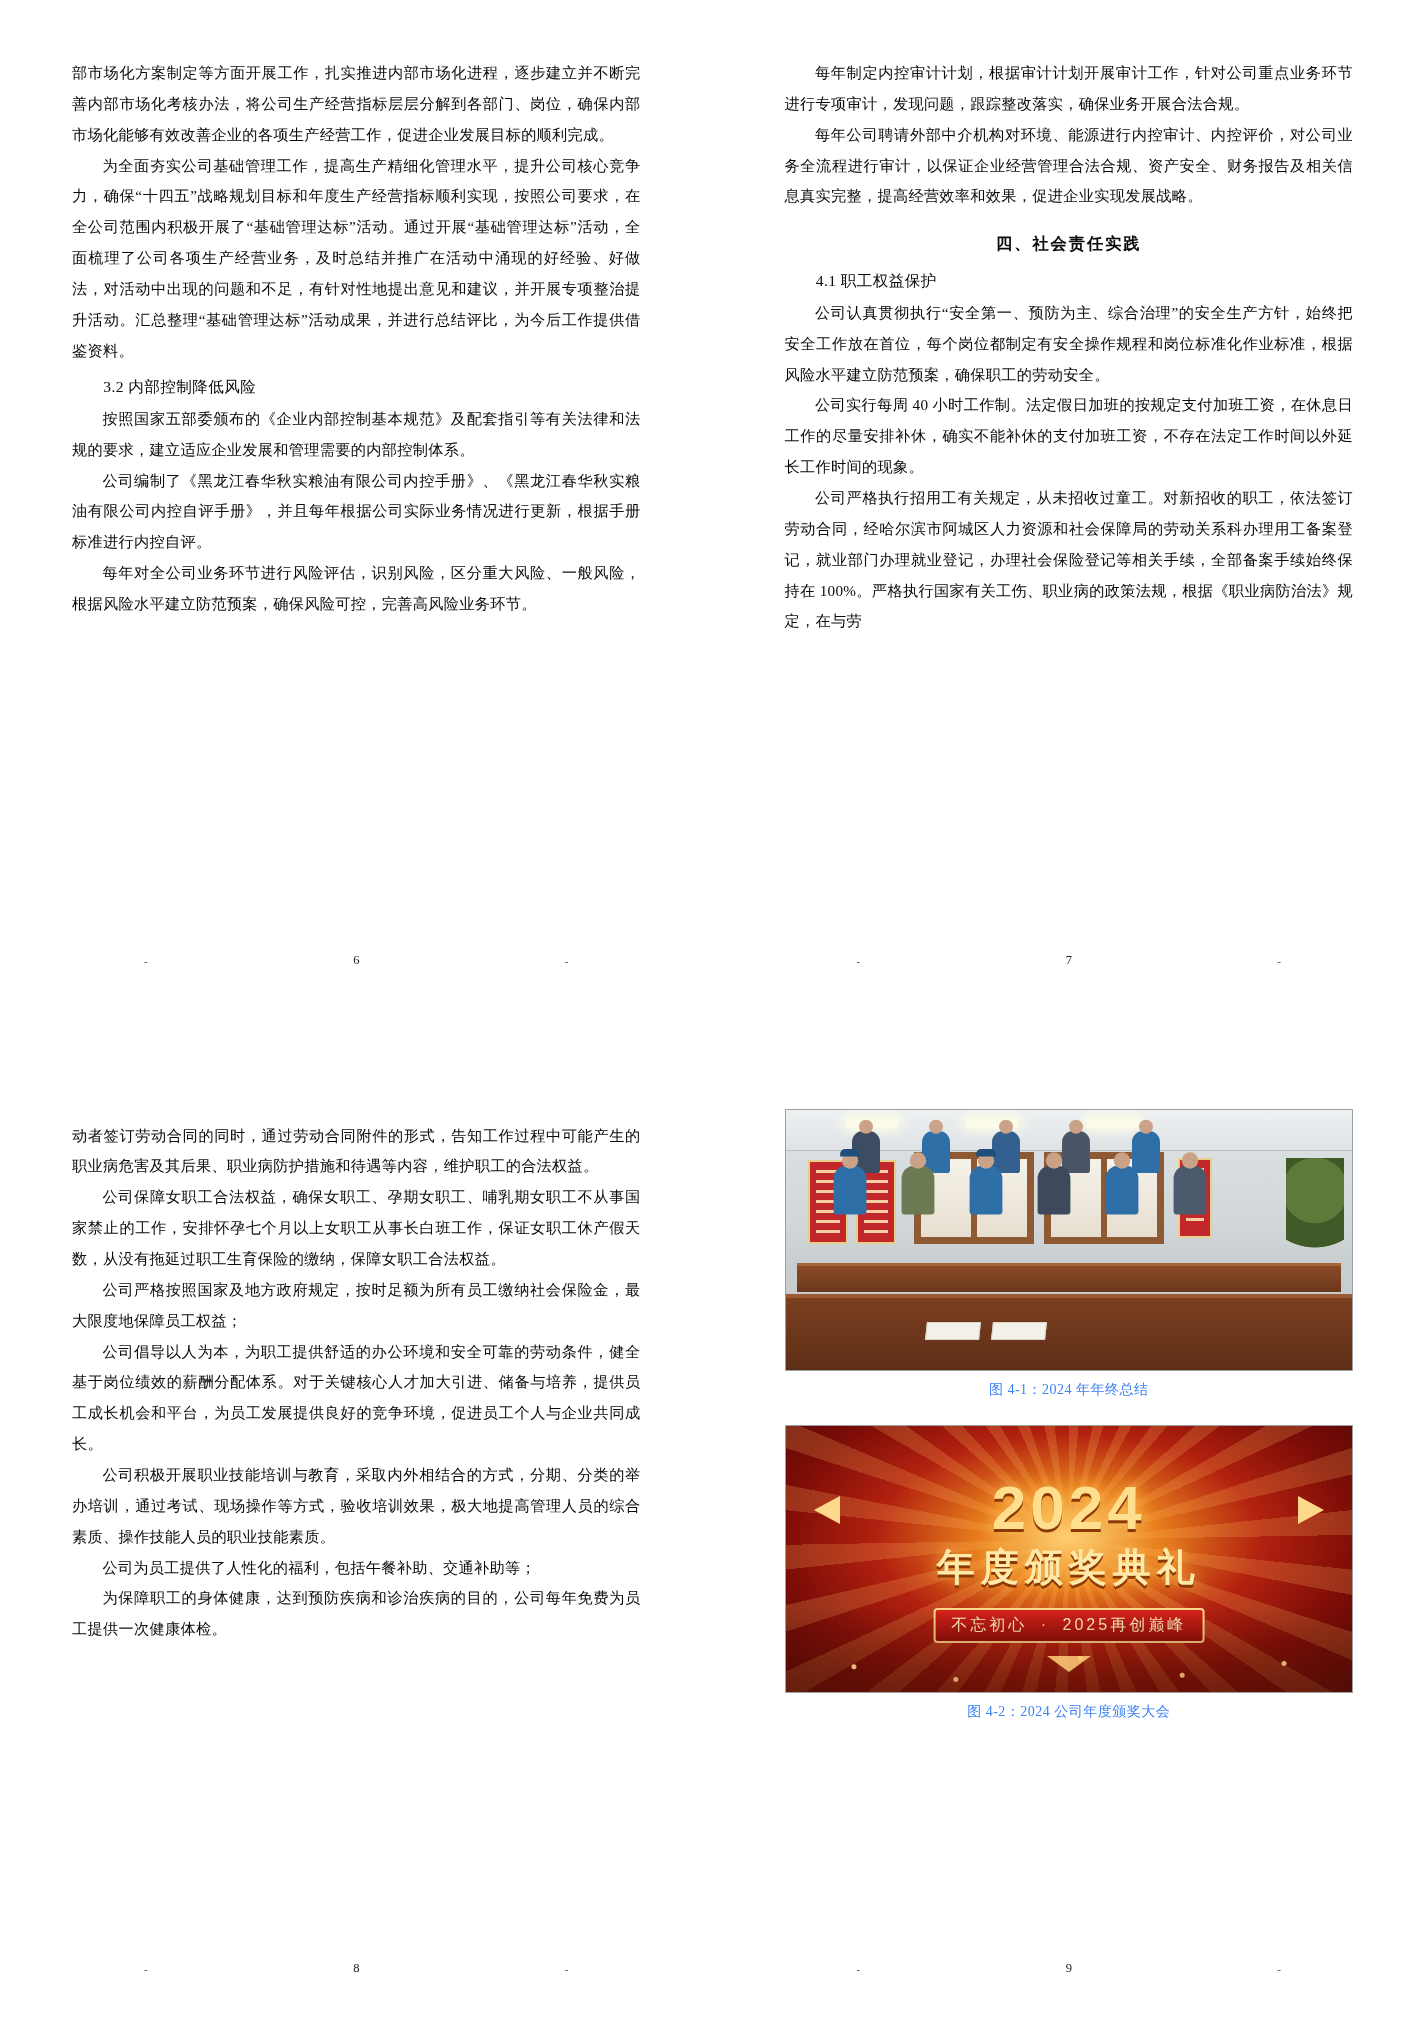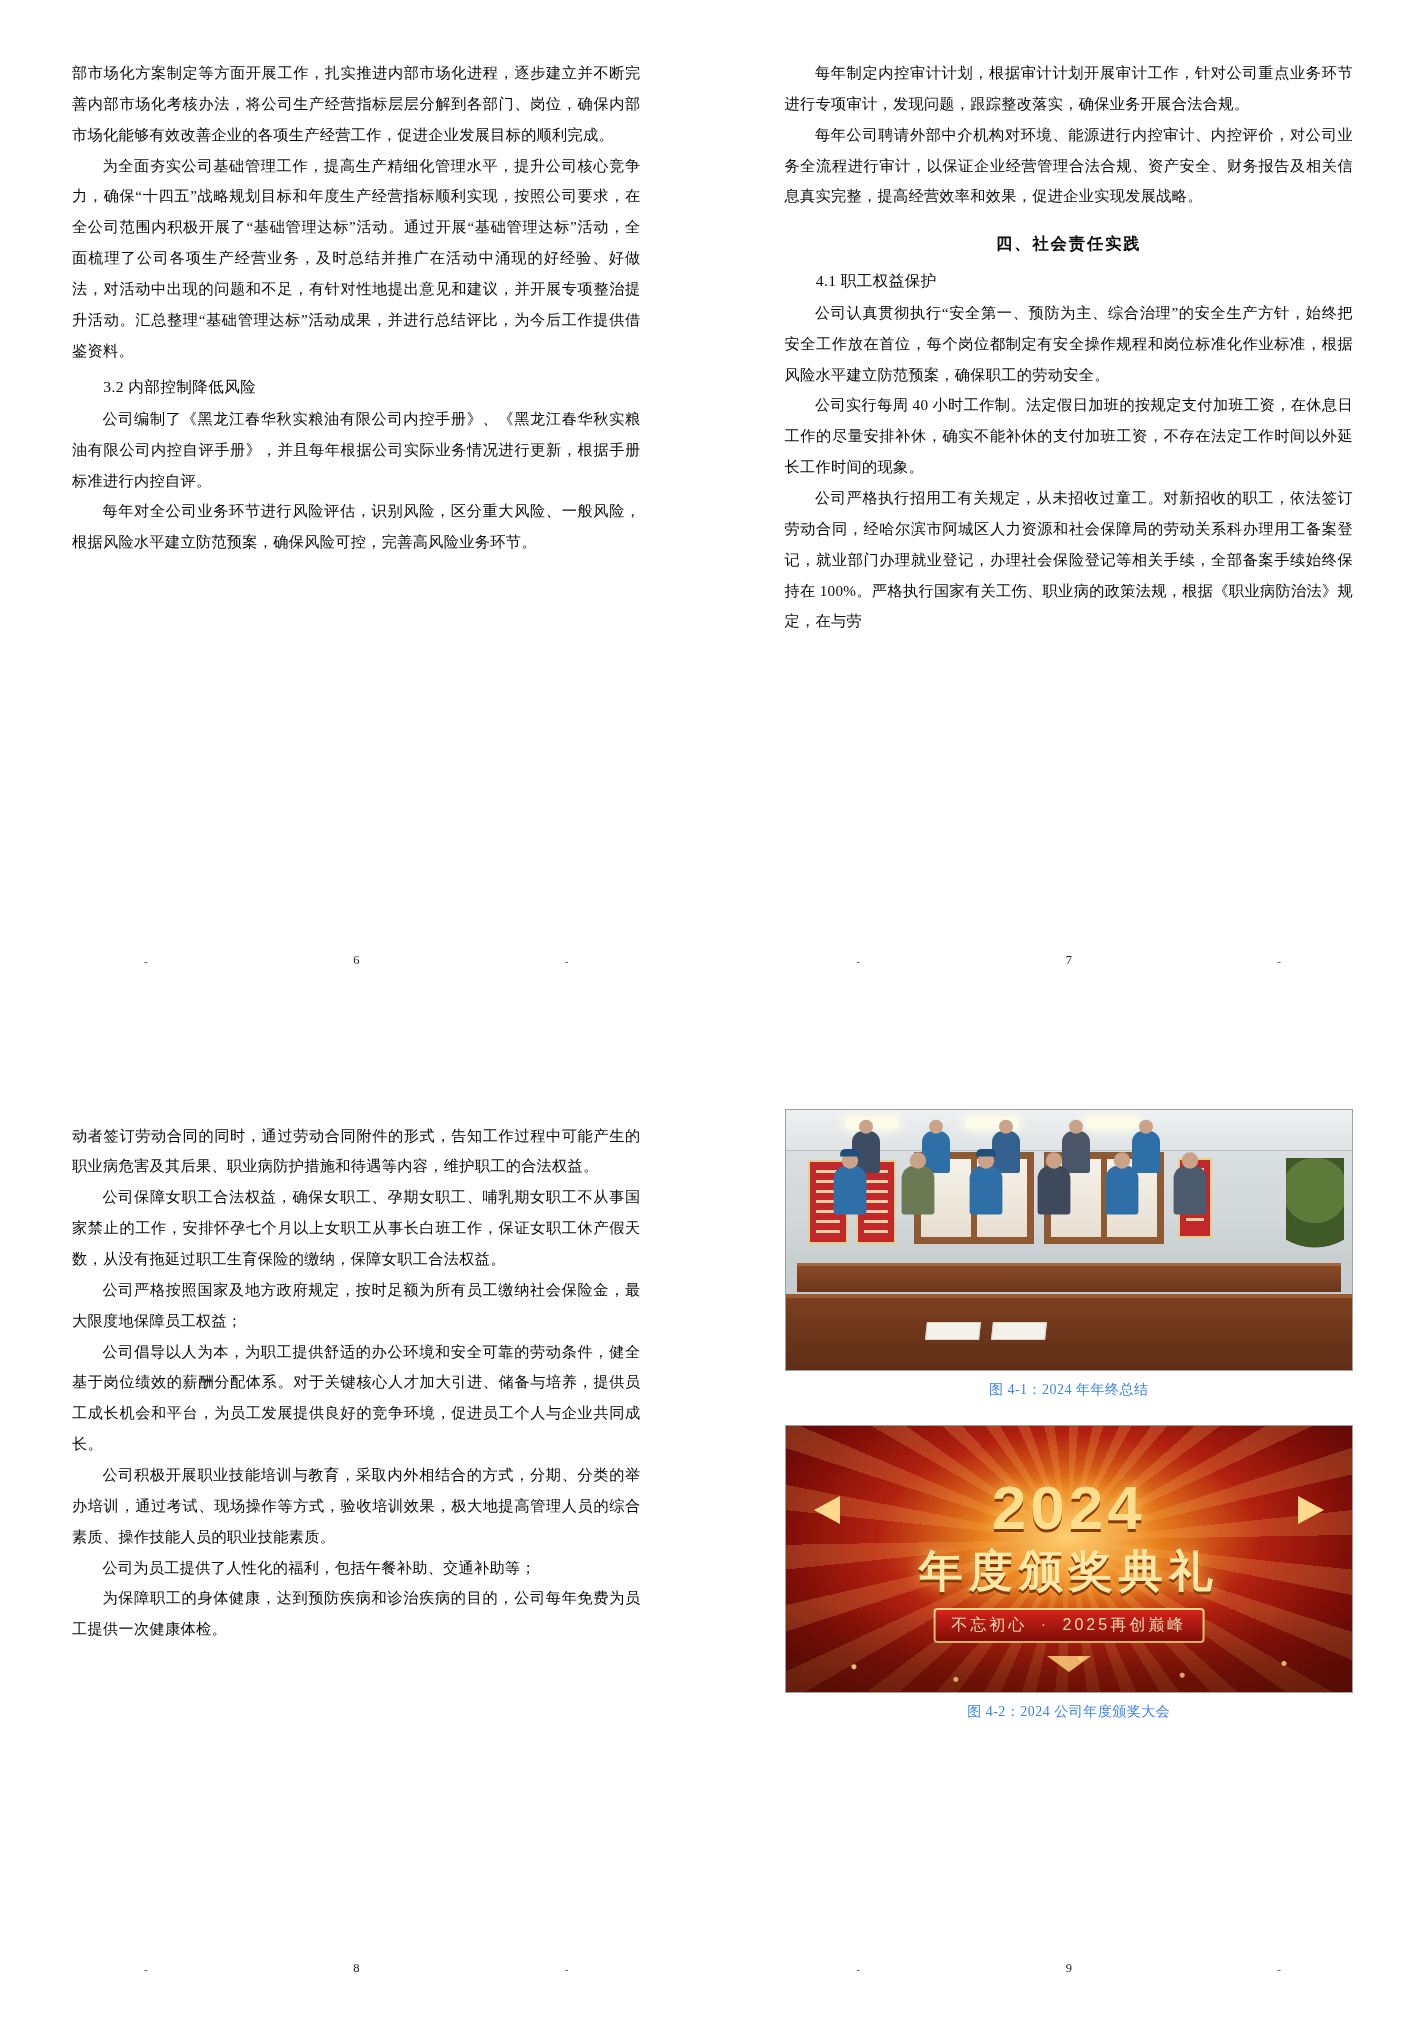--- a/index.html
+++ b/index.html
@@ -230,21 +230,21 @@
     letter-spacing: 4px;
     color: #ffdf8e;
     text-shadow: 0 3px 0 #8b3a06, 0 0 18px rgba(255,200,90,.9);
   }
   .poster-title {
     position: absolute;
     left: 0; right: 0; top: 116px;
     text-align: center;
     font-family: "Liberation Sans", sans-serif;
     font-weight: bold;
-    font-size: 44px;
+    font-size: 38px;
     letter-spacing: 6px;
     color: #ffe9a8;
     text-shadow: 0 3px 0 #8b3a06, 0 0 16px rgba(255,190,80,.9);
   }
   .poster-ribbon {
     position: absolute;
     left: 50%; top: 182px;
     transform: translateX(-50%);
     background: linear-gradient(#d9241b, #8e0d08);
     border: 2px solid #ffd98b;
@@ -291,20 +291,21 @@
 <body>
 
 <div class="pages">
 
   <div class="page">
     <div class="page-inner">
       <div class="col-text">
         <p class="noindent">部市场化方案制定等方面开展工作，扎实推进内部市场化进程，逐步建立并不断完善内部市场化考核办法，将公司生产经营指标层层分解到各部门、岗位，确保内部市场化能够有效改善企业的各项生产经营工作，促进企业发展目标的顺利完成。</p>
         <p class="para">为全面夯实公司基础管理工作，提高生产精细化管理水平，提升公司核心竞争力，确保“十四五”战略规划目标和年度生产经营指标顺利实现，按照公司要求，在全公司范围内积极开展了“基础管理达标”活动。通过开展“基础管理达标”活动，全面梳理了公司各项生产经营业务，及时总结并推广在活动中涌现的好经验、好做法，对活动中出现的问题和不足，有针对性地提出意见和建议，并开展专项整治提升活动。汇总整理“基础管理达标”活动成果，并进行总结评比，为今后工作提供借鉴资料。</p>
         <h3 class="sub-h">3.2 内部控制降低风险</h3>
+        <p class="para">按照国家五部委颁布的《企业内部控制基本规范》及配套指引等有关法律和法规的要求，建立适应企业发展和管理需要的内部控制体系。</p>
         <p class="para">公司编制了《黑龙江春华秋实粮油有限公司内控手册》、《黑龙江春华秋实粮油有限公司内控自评手册》，并且每年根据公司实际业务情况进行更新，根据手册标准进行内控自评。</p>
         <p class="para">每年对全公司业务环节进行风险评估，识别风险，区分重大风险、一般风险，根据风险水平建立防范预案，确保风险可控，完善高风险业务环节。</p>
       </div>
       <div class="footer">
         <span class="dash-left">-</span>
         <div class="pageno">6</div>
         <span class="dash-right">-</span>
       </div>
     </div>
   </div>

